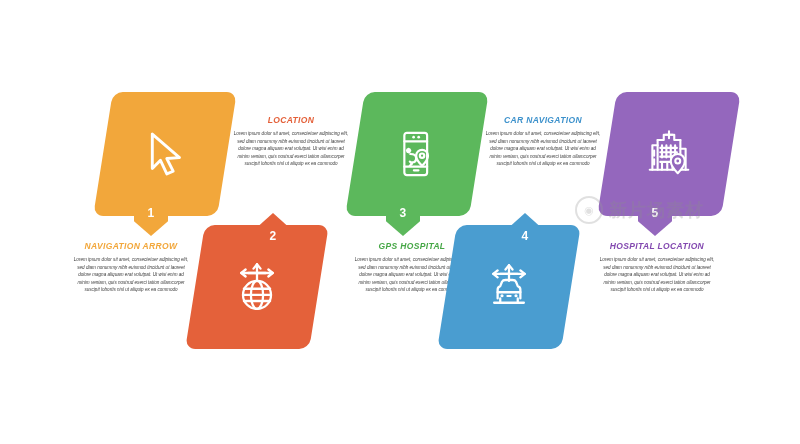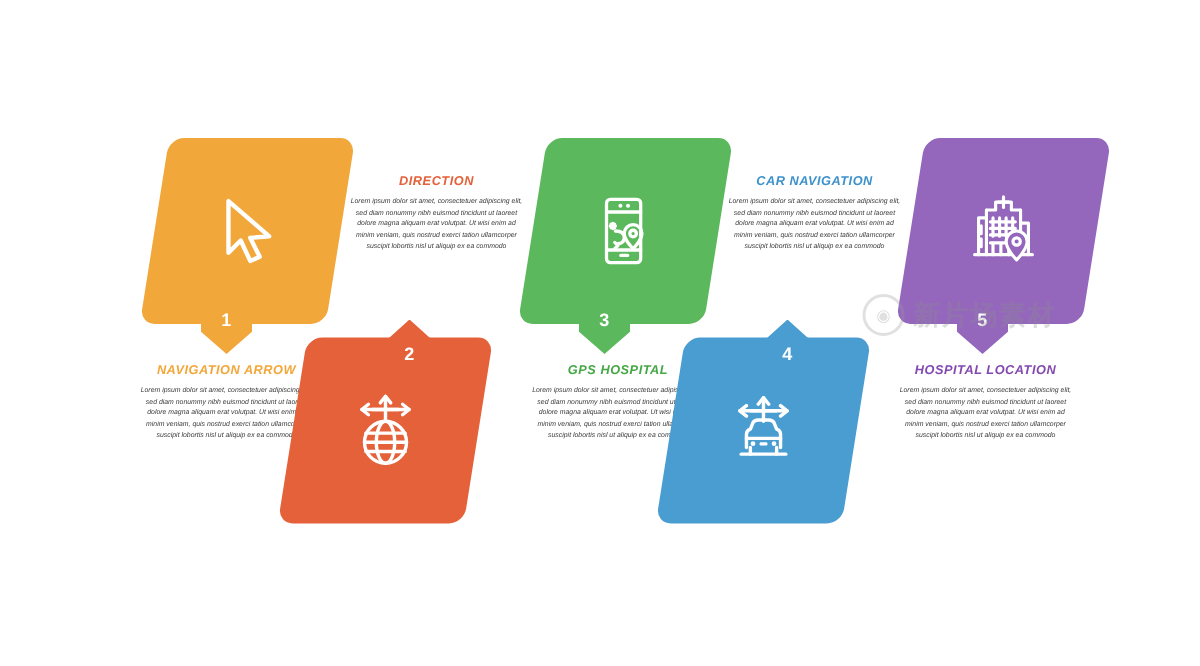--- a/index.html
+++ b/index.html
@@ -76,21 +76,21 @@
   <div class="panel" style="left:103px;top:92px;width:124px;height:124px;background:#F2A73B;">
     <div class="panel-inner">
       <svg class="icon-svg" width="58" height="58" viewBox="0 0 64 64" fill="none" stroke="#ffffff" stroke-width="3.2" stroke-linecap="round" stroke-linejoin="round">
         <path d="M18 10 L18 48 L27 39 L34 54 L41 51 L34 37 L48 36 Z"></path>
       </svg>
     </div>
   </div>
   <div class="tab down" style="left:134px;top:203px;background:#F2A73B;">
     <span>1</span>
   </div>
-  <div class="textblock" style="left:92px;top:242px;">
+  <div class="textblock" style="left:72px;top:242px;">
     <div class="tb-title" style="color:#F2A73B;">NAVIGATION ARROW</div>
     <div class="tb-body">Lorem ipsum dolor sit amet, consectetuer adipiscing elit, sed diam nonummy nibh euismod tincidunt ut laoreet dolore magna aliquam erat volutpat. Ut wisi enim ad minim veniam, quis nostrud exerci tation ullamcorper suscipit lobortis nisl ut aliquip ex ea commodo</div>
   </div>
 
   <div class="panel" style="left:195px;top:225px;width:124px;height:124px;background:#E4613A;">
     <div class="panel-inner">
       <svg class="icon-svg" width="56" height="56" viewBox="0 0 64 64" fill="none" stroke="#ffffff" stroke-width="2.6" stroke-linecap="round" stroke-linejoin="round">
         <path d="M32 6 L32 24 M22 16 L42 16"></path>
         <path d="M28 11 L32 6 L36 11"></path>
         <path d="M14 16 L50 16"></path>
@@ -98,21 +98,21 @@
         <circle cx="32" cy="41" r="16"></circle>
         <ellipse cx="32" cy="41" rx="7" ry="16"></ellipse>
         <path d="M17 34 L47 34 M17 48 L47 48 M16 41 L48 41"></path>
       </svg>
     </div>
   </div>
   <div class="tab up" style="left:256px;top:213px;background:#E4613A;">
     <span>2</span>
   </div>
   <div class="textblock" style="left:232px;top:116px;">
-    <div class="tb-title" style="color:#E4613A;">DIRECTION</div>
+    <div class="tb-title" style="color:#E4613A;">LOCATION</div>
     <div class="tb-body">Lorem ipsum dolor sit amet, consectetuer adipiscing elit, sed diam nonummy nibh euismod tincidunt ut laoreet dolore magna aliquam erat volutpat. Ut wisi enim ad minim veniam, quis nostrud exerci tation ullamcorper suscipit lobortis nisl ut aliquip ex ea commodo</div>
   </div>
 
   <div class="panel" style="left:355px;top:92px;width:124px;height:124px;background:#5CB85C;">
     <div class="panel-inner">
       <svg class="icon-svg" width="54" height="54" viewBox="0 0 64 64" fill="none" stroke="#ffffff" stroke-width="2.6" stroke-linecap="round" stroke-linejoin="round">
         <rect x="17" y="7" width="27" height="50" rx="3"></rect>
         <path d="M17 17 L44 17 M17 47 L44 47"></path>
         <circle cx="28" cy="12" r="1.6" fill="#ffffff" stroke="none"></circle>
         <circle cx="34" cy="12" r="1.6" fill="#ffffff" stroke="none"></circle>

